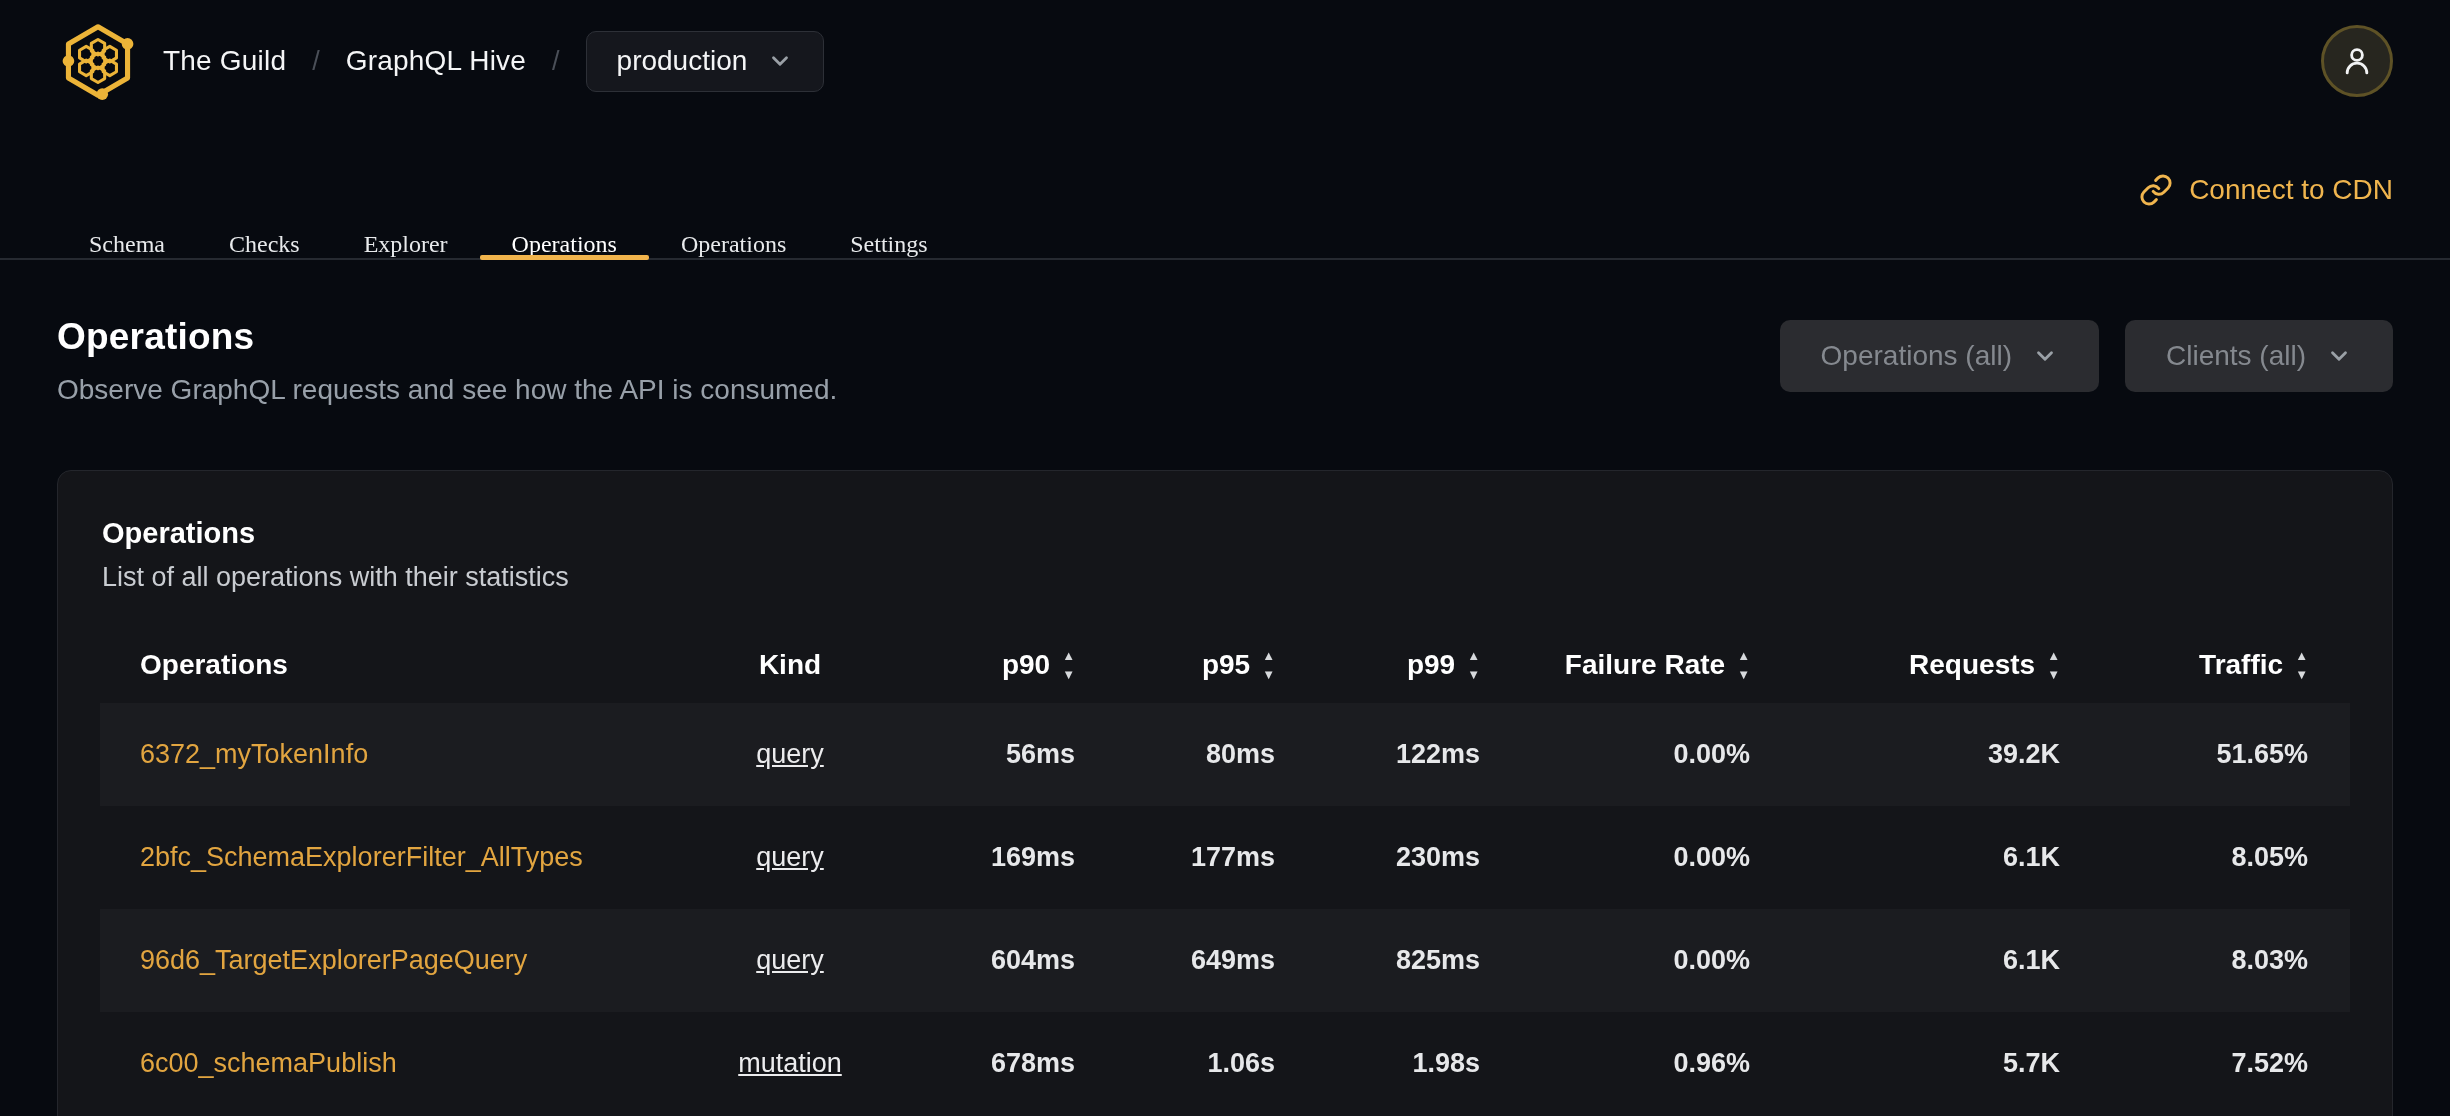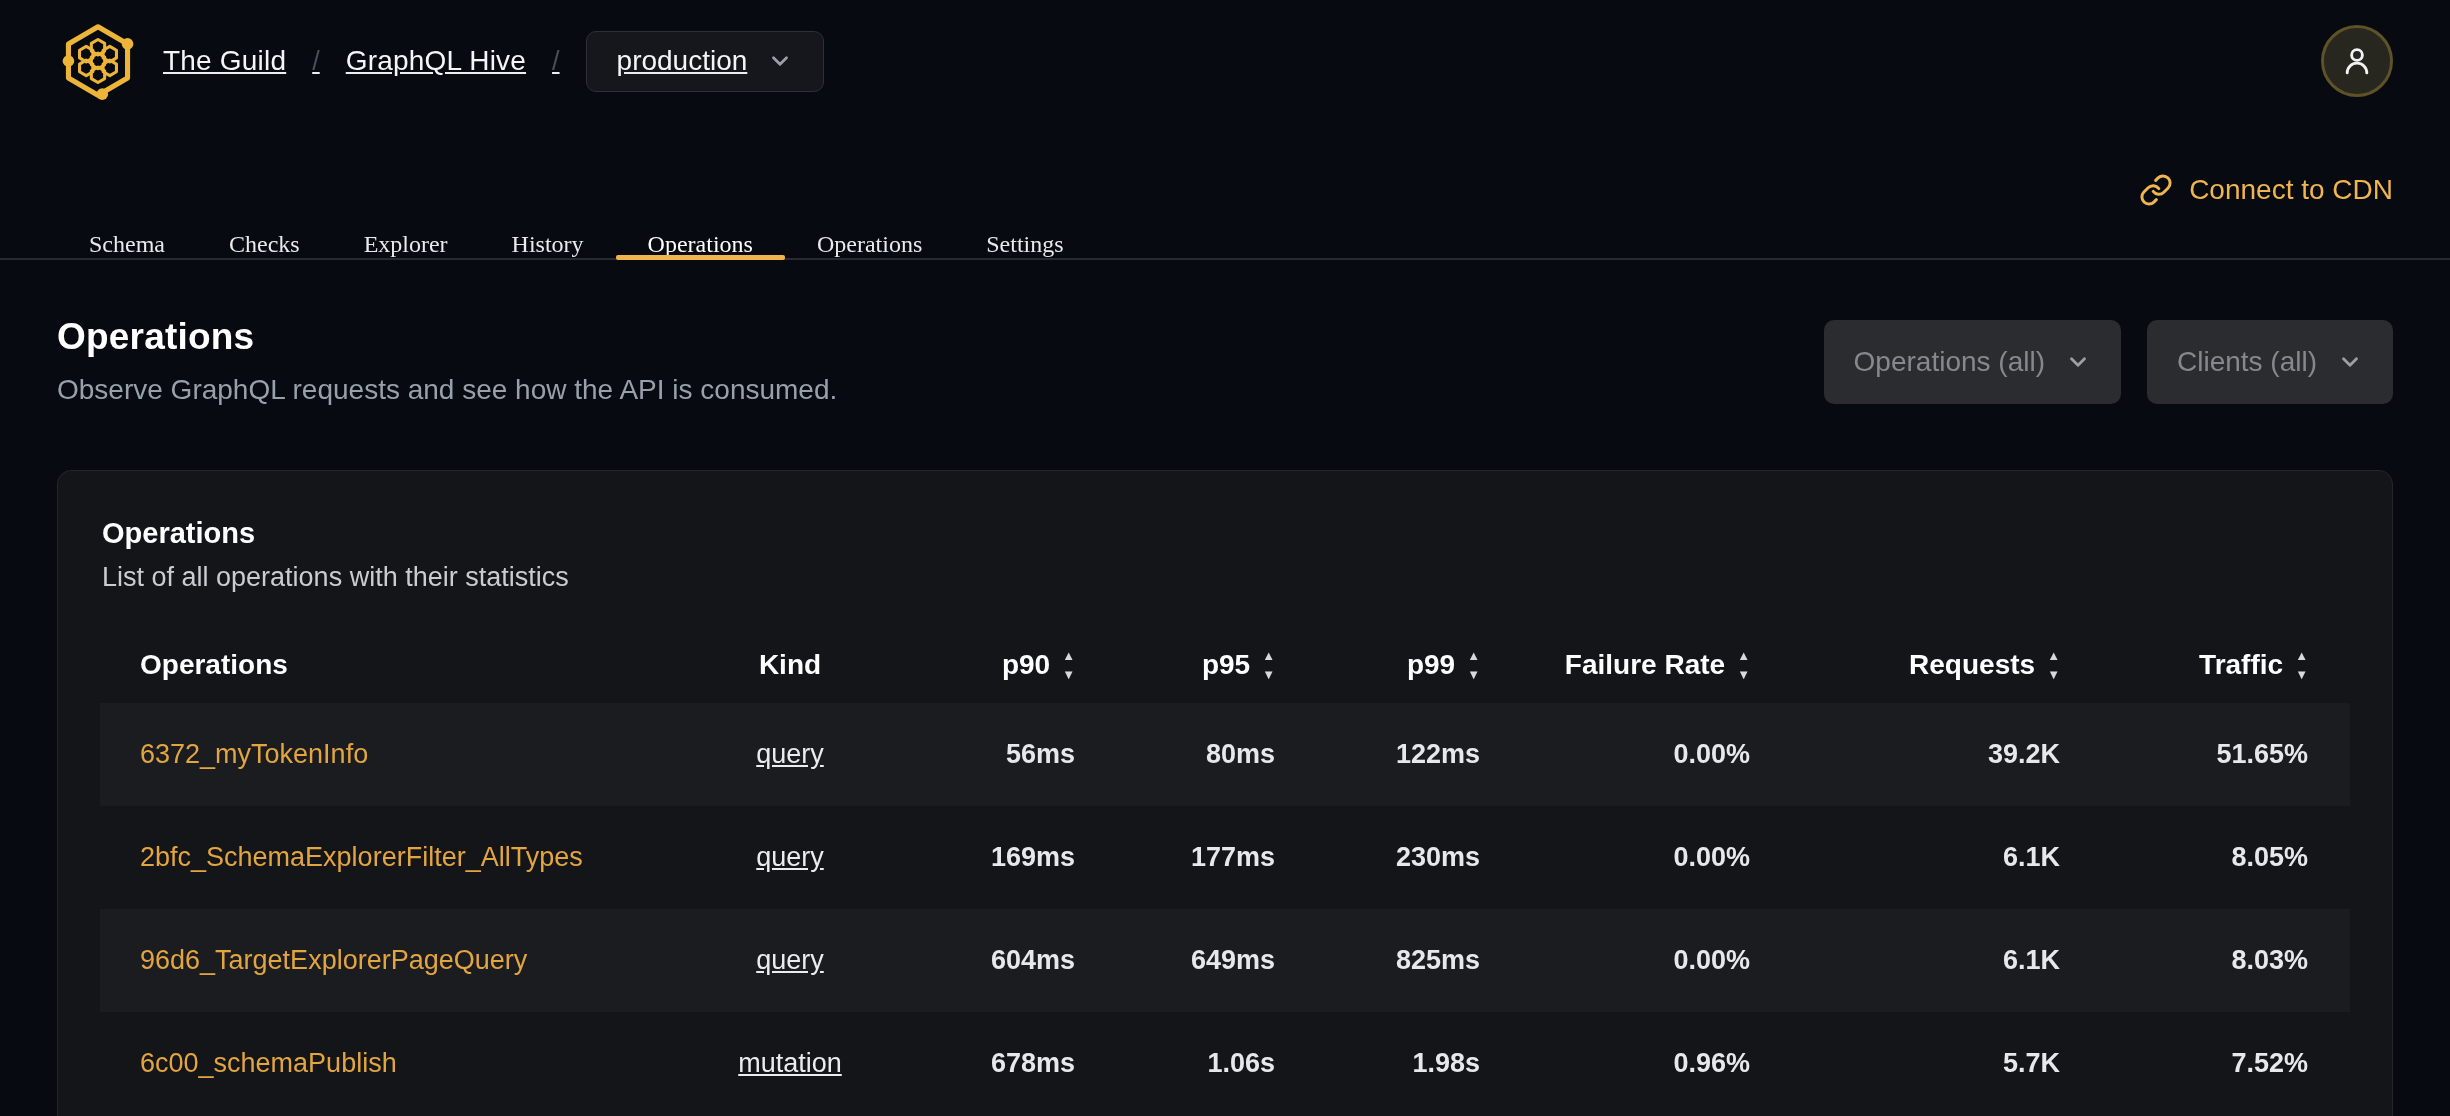--- a/index.html
+++ b/index.html
@@ -5,21 +5,21 @@
   * { margin:0; padding:0; box-sizing:border-box; }
   html,body { width:2450px; height:1116px; overflow:hidden; }
   body {
     font-family:"Liberation Sans","DejaVu Sans",sans-serif;
     background:#070a10;
     color:#eceef0;
   }
   .app { width:2450px; height:1116px; position:relative; }
 
   
-  .topbar { display:flex; align-items:center; padding:0 57px; height:122px;text-decoration:underline; }
+  .topbar { display:flex; align-items:center; padding:0 57px; height:122px; }
   .logo { width:82px; height:82px; flex:0 0 auto; }
   .crumb { display:flex; align-items:center; margin-left:24px; font-size:28px; }
   .crumb .name { color:#f4f5f6; font-weight:500; letter-spacing:.2px; }
   .crumb .sep { color:#4a4f58; margin:0 26px; font-size:27px; }
   .target-btn {
     display:flex; align-items:center; gap:20px;
     background:#15171d; border:1.5px solid #2d3037; border-radius:10px;
     height:61px; padding:8px 30px; cursor:pointer;
     color:#f4f5f6; font-size:28px; font-weight:500;
   }
@@ -46,21 +46,21 @@
 
   
   .pagehead { display:flex; align-items:flex-start; justify-content:space-between;
               padding:56px 57px 0 57px; }
   .page-title { font-size:37px; font-weight:700; color:#ffffff; letter-spacing:.2px; }
   .page-sub { margin-top:16px; font-size:28px; color:#98a0a9; }
   .filters { display:flex; gap:26px; margin-top:4px; }
   .filter-btn {
     display:flex; align-items:center; gap:20px;
     background:#2b2c30; border:none; border-radius:10px;
-    height:84px; padding:0 30px; font-size:28px; cursor:pointer;
+    height:72px; padding:0 41px; font-size:28px; cursor:pointer;
     color:#85898f; font-weight:500;
   }
   .filter-btn.light { color:#f4f5f6; }
 
   
   .card {
     margin:64px 57px 0 57px; width:2336px;
     background:#141519; border:1.5px solid #24262c;
     border-radius:14px; padding:46px 0 0 0; height:700px; overflow:hidden;
   }
@@ -152,23 +152,20 @@
     <div class="tabs">
       <div class="tab">
           <span>Schema</span>
         </div>
       <div class="tab">
           <span>Checks</span>
         </div>
       <div class="tab">
           <span>Explorer</span>
         </div>
-      <div class="tab">
-          <span>History</span>
-        </div>
       <div class="tab active">
           <span>Operations</span>
         </div>
       <div class="tab">
           <span>Operations</span>
         </div>
       <div class="tab">
           <span>Settings</span>
         </div>
     </div>

